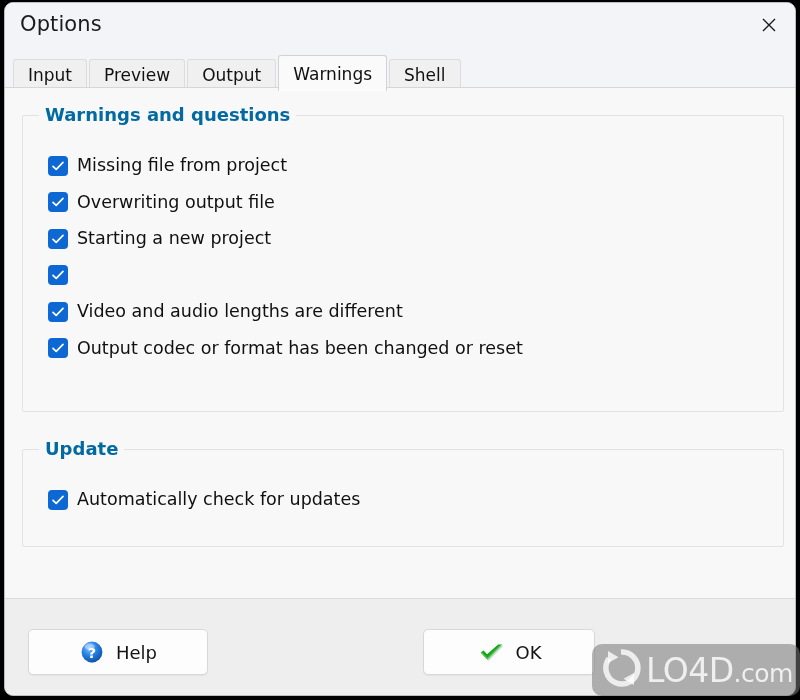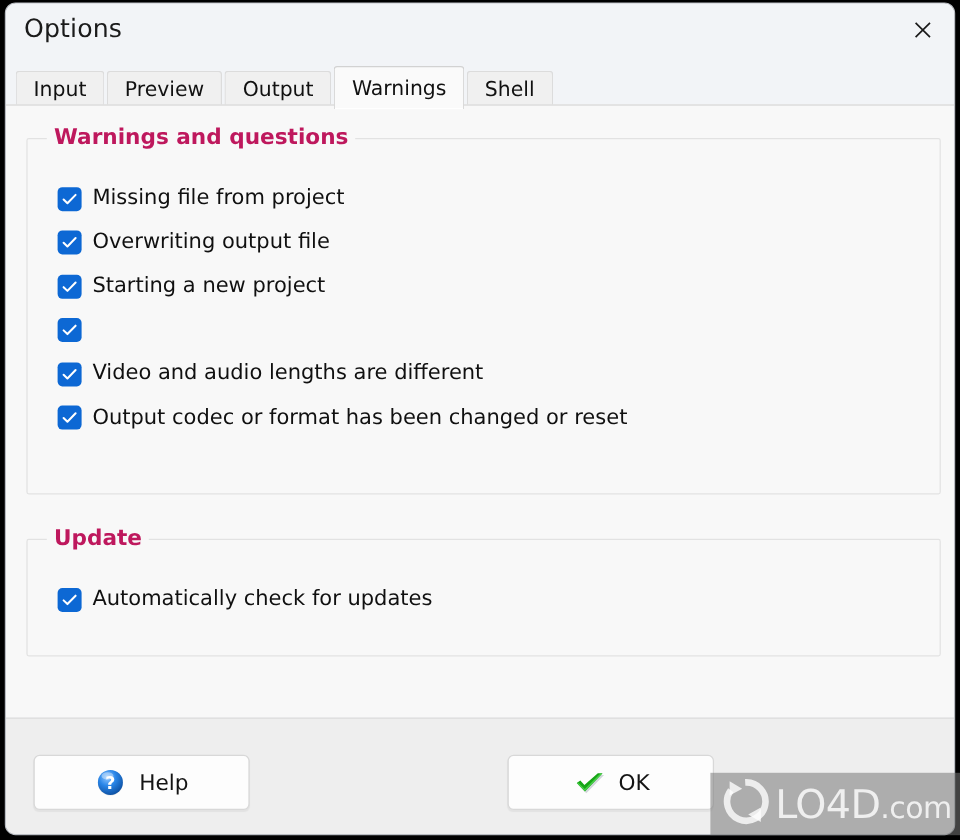--- a/index.html
+++ b/index.html
@@ -132,21 +132,21 @@
     box-sizing: border-box;
   }
   .group-legend {
     position: absolute;
     top: -12px;
     left: 16px;
     background: #f8f8f8;
     padding: 0 6px;
     font-size: 18px;
     font-weight: bold;
-    color: #be185d;
+    color: #0369a1;
     font-family: "DejaVu Sans", sans-serif;
     white-space: nowrap;
   }
 
   #group-warnings {
     left: 17px;
     top: 27px;
     width: 762px;
     height: 297px;
   }
@@ -226,20 +226,21 @@
     position: absolute;
     left: 592px;
     top: 644px;
     width: 208px;
     height: 52px;
     background: rgba(120,120,120,0.55);
     display: flex;
     align-items: center;
     overflow: hidden;
     pointer-events: none;
+    border-radius: 10px;
   }
   .wm-logo { margin-left: 6px; flex: 0 0 auto; }
   .wm-text {
     font-size: 33px;
     color: rgba(255,255,255,0.80);
     font-family: "DejaVu Sans", sans-serif;
     margin-left: 2px;
     letter-spacing: -0.5px;
     white-space: nowrap;
   }

